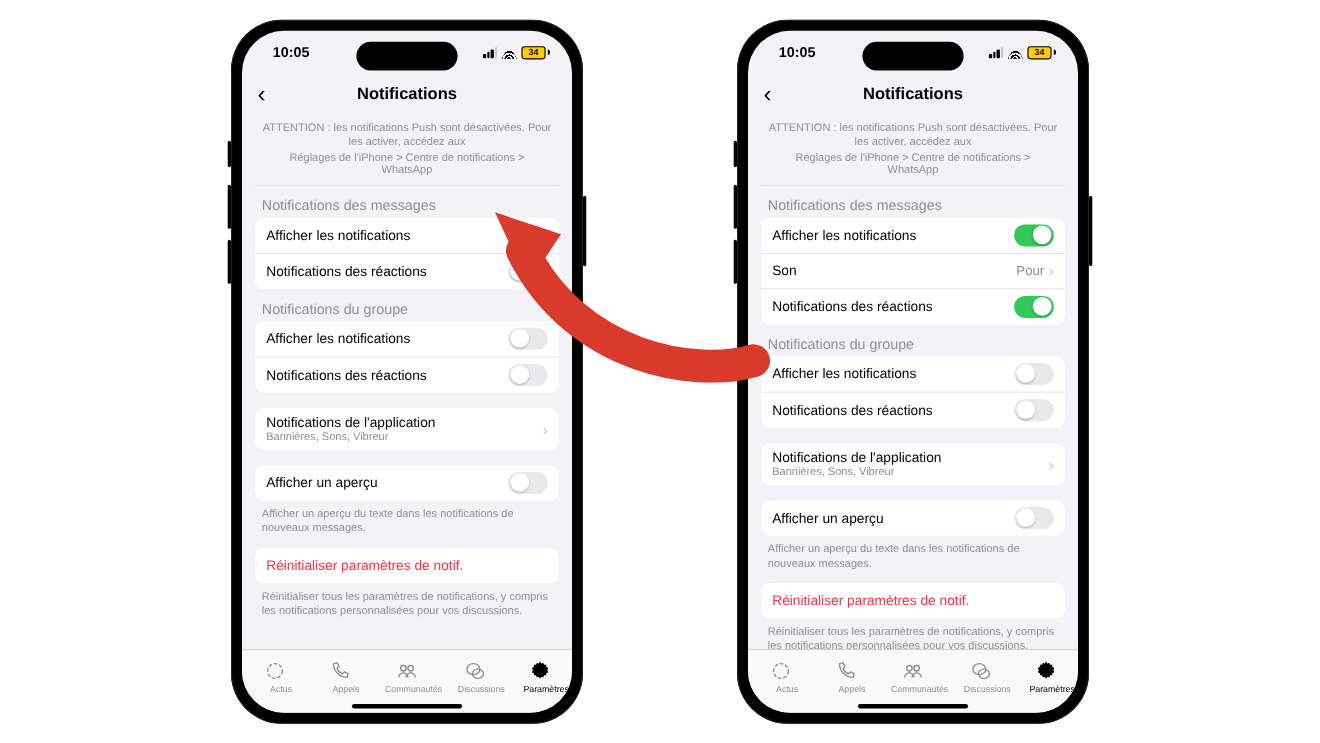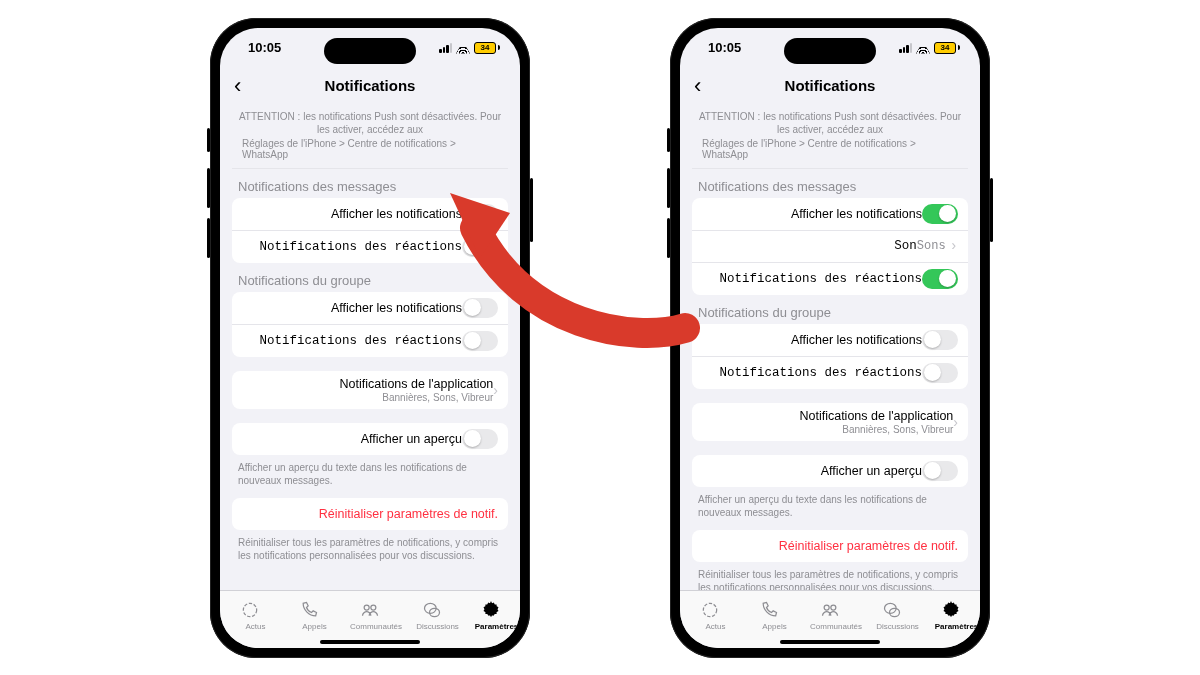--- a/index.html
+++ b/index.html
@@ -43,43 +43,43 @@
   .batt .body{width:22px;height:12px;border:1px solid #000;border-radius:3px;position:relative;display:flex;align-items:center;justify-content:center;background:var(--battery-yellow);}
   .batt .body span{font-size:8px;font-weight:700;}
   .batt .cap{width:2px;height:5px;background:#000;border-radius:0 2px 2px 0;}
   
   .nav{height:36px;flex:0 0 36px;display:flex;align-items:center;position:relative;}
   .back{position:absolute;left:14px;font-size:22px;font-weight:300;line-height:1;}
   .nav .title{flex:1;text-align:center;font-size:15px;font-weight:600;}
   
   .content{flex:1;overflow:hidden;font-size:12px;}
   .warn{font-size:10px;color:var(--subtext);text-align:center;padding:6px 18px 2px;line-height:1.3;}
-  .warn2{font-size:10px;color:var(--subtext);text-align:left;padding:0 10px 8px;border-bottom:1px solid var(--sep);margin:0 12px;}
+  .warn2{font-size:10px;color:var(--subtext);text-align:center;padding:0 10px 8px;border-bottom:1px solid var(--sep);margin:0 12px;}
   .sec-head{font-size:13px;color:var(--subtext);padding:10px 18px 4px;}
   .group{margin:0 12px;background:var(--cell-bg);border-radius:8px;overflow:hidden;}
-  .row{display:flex;align-items:center;min-height:32px;padding:6px 10px;position:relative;text-align:right;}
-  .row + .row{border-top:1px solid var(--sep);font-family:Liberation Mono, monospace;}
+  .row{display:flex;align-items:center;min-height:32px;padding:6px 10px;position:relative;}
+  .row + .row{border-top:1px solid var(--sep);}
   .row .label{flex:1;font-size:12.5px;}
   .row .sub{font-size:10px;color:var(--subtext);margin-top:1px;}
   .row .value{font-size:12px;color:var(--subtext);margin-right:4px;}
   .chev{color:#c7c7cc;font-size:14px;font-weight:300;}
   .toggle{width:36px;height:20px;border-radius:10px;background:#e9e9eb;position:relative;flex:0 0 36px;}
   .toggle .knob{position:absolute;top:1.5px;left:2px;width:17px;height:17px;border-radius:50%;background:#fff;box-shadow:0 1px 2px rgba(0,0,0,.25);transition:none;}
   .toggle.on{background:var(--green);}
   .toggle.on .knob{left:17px;}
   .footer-text{font-size:10px;color:var(--subtext);padding:6px 18px 2px;line-height:1.35;}
   .danger{color:var(--red);}
   
   .tabbar{height:58px;flex:0 0 58px;background:rgba(249,249,249,.94);border-top:1px solid #d1d1d6;display:flex;padding-bottom:8px;}
   .tab{flex:1;display:flex;flex-direction:column;align-items:center;justify-content:center;gap:2px;}
   .tab .ico{height:20px;display:flex;align-items:center;justify-content:center;}
   .tab svg{width:20px;height:20px;stroke:#8e8e93;fill:none;stroke-width:1.5;}
   .tab.active svg{stroke:#000;fill:#000;}
   .tab .lbl{font-size:8px;color:#8e8e93;margin-left:12px;}
-  .tab.active .lbl{color:#000;font-weight:700;}
+  .tab.active .lbl{color:#000;font-weight:400;}
   .home-ind{position:absolute;bottom:4px;left:50%;transform:translateX(-50%);width:100px;height:4px;background:#000;border-radius:3px;}
   
   .arrow{position:absolute;left:435px;top:178px;width:270px;height:170px;z-index:50;pointer-events:none;}
 </style>
 </head>
 <body>
 
 <div class="stage">
 
   <div class="phone">
@@ -270,21 +270,21 @@
         <div class="sec-head">Notifications des messages</div>
         <div class="group">
           <div class="row">
             <span class="label">Afficher les notifications</span>
             <span class="toggle on">
                 <span class="knob"></span>
               </span>
           </div>
           <div class="row">
             <span class="label">Son</span>
-            <span class="value">Sons</span>
+            <span class="value">Pour</span>
             <span class="chev">›</span>
           </div>
           <div class="row">
             <span class="label">Notifications des réactions</span>
             <span class="toggle on">
                 <span class="knob"></span>
               </span>
           </div>
         </div>
 

